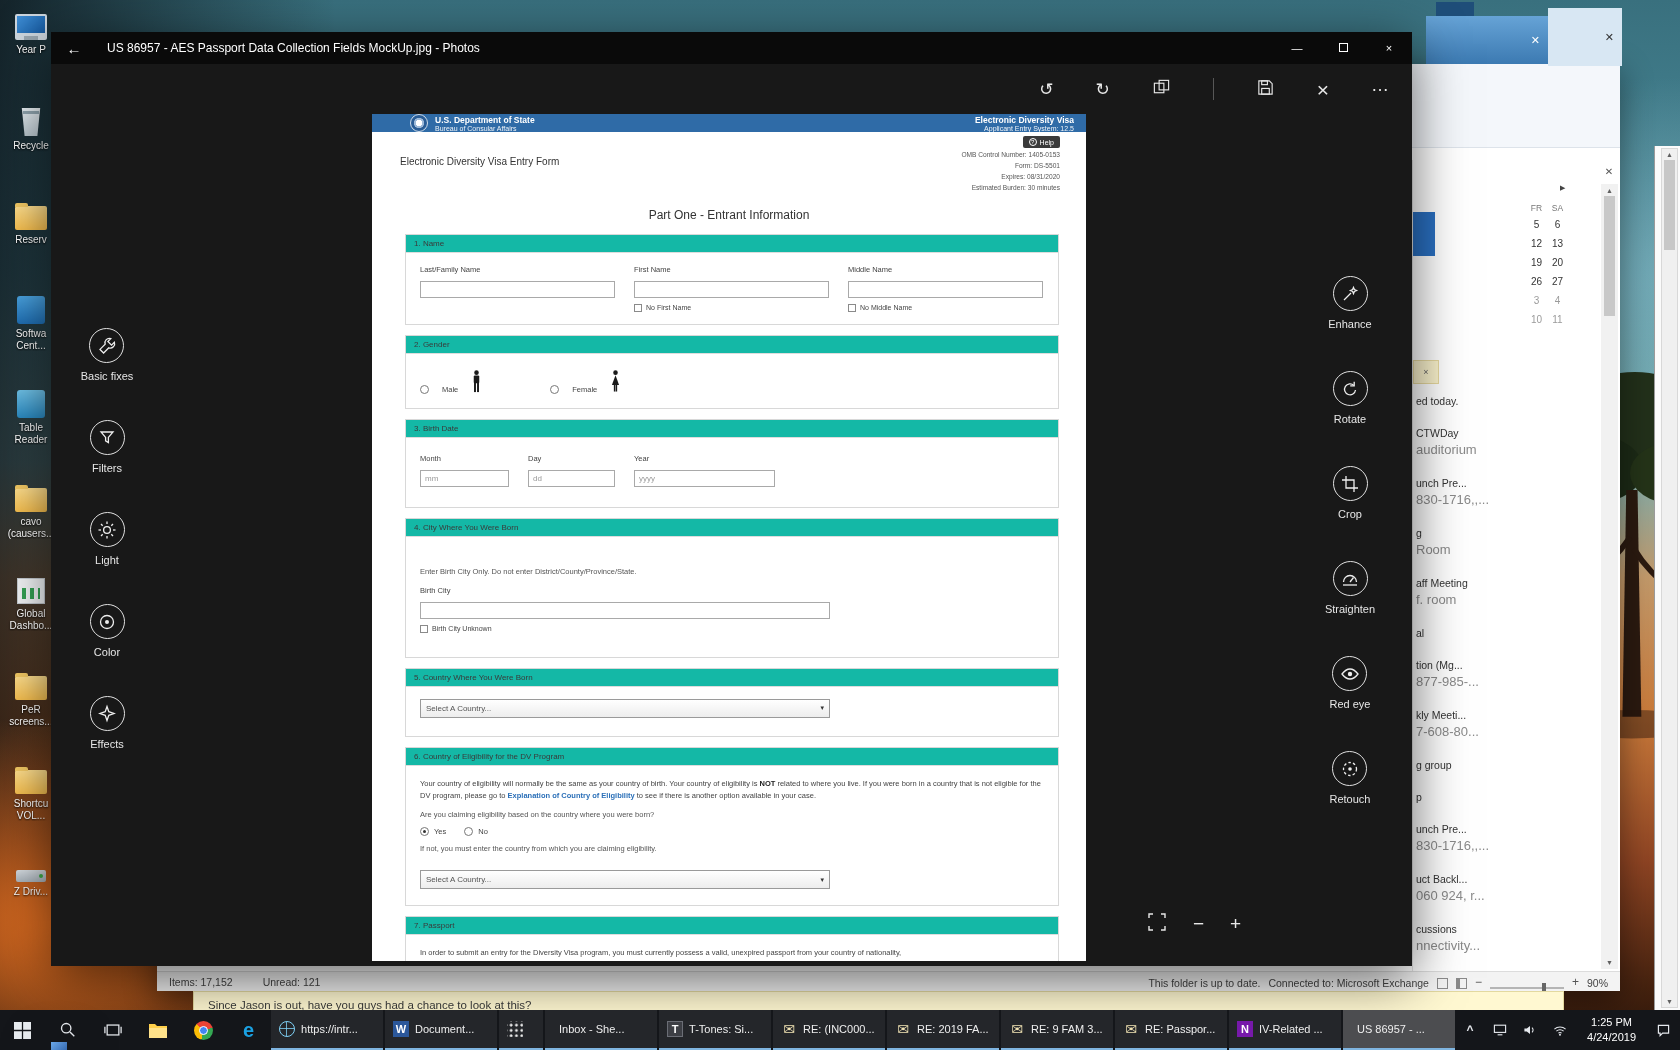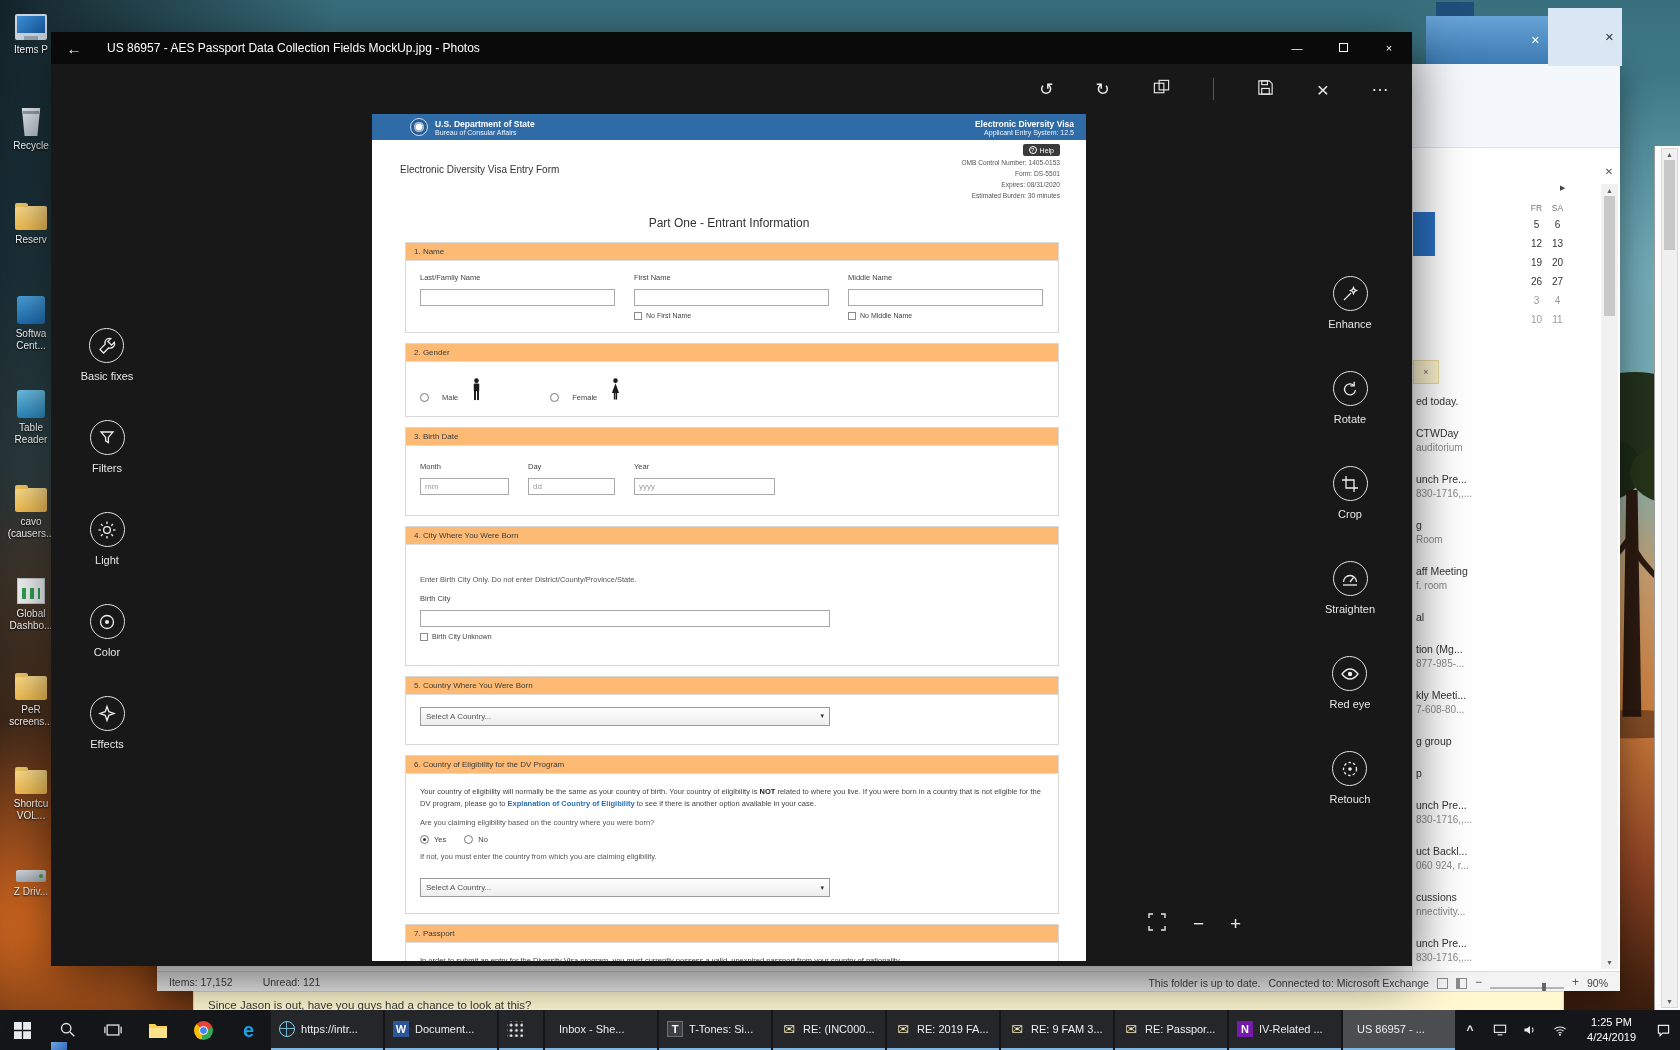--- a/index.html
+++ b/index.html
@@ -52,21 +52,21 @@
 .nav-row span{width:21px;height:19px;font-size:10px;color:#333;display:flex;align-items:center;justify-content:center}
 .nav-head span{font-size:8.5px;color:#777;height:15px}
 .nav-weeks .nav-row:nth-last-child(-n+2) span{color:#9b9b9b}
 .ol-close{position:absolute;left:1444px;top:102px;width:16px;text-align:center;font-size:10px;color:#555}
 .ol-scroll{position:absolute;left:1444px;top:120px;bottom:22px;width:17px;background:#f1f1f1;display:flex;flex-direction:column;align-items:center;justify-content:space-between;padding:3px 0;font-size:7px;color:#606060}
 .ol-scroll .thumb{width:11px;height:120px;background:#c8c8c8;margin-top:2px;flex:none}
 .ol-scroll .spacer{flex:1}
 .ol-agenda{position:absolute;left:1257px;top:321px;width:182px;overflow:hidden}
 .agenda-item{padding:10px 0 10px 2px}
 .agenda-item .a1{font-size:10.5px;color:#333;white-space:nowrap;overflow:hidden}
-.agenda-item .a2{font-size:10px;color:#8a8a8a;white-space:nowrap;overflow:hidden;margin-top:3px}
+.agenda-item .a2{font-size:13px;color:#8a8a8a;white-space:nowrap;overflow:hidden;margin-top:3px}
 .agenda-item .a2:empty{display:none}
 .ol-status{position:absolute;left:0;right:0;bottom:0;height:20px;background:#f3f3f3;border-top:1px solid #dcdcdc;display:flex;align-items:center;font-size:10.5px;color:#444;padding:0 12px}
 .ols-left{display:flex;gap:30px}
 .ols-right{margin-left:auto;display:flex;align-items:flex-end;gap:8px}
 .vicon{width:11px;height:11px;border:1px solid #8a8a8a;display:inline-block}
 .vicon.v2{background:linear-gradient(90deg,#8a8a8a 3px,transparent 3px)}
 .ztrack{width:74px;height:2px;background:#b5b5b5;position:relative;display:inline-block}
 .zthumb{position:absolute;left:70%;top:-4px;width:4px;height:10px;background:#666}
 .zminus,.zplus{font-size:12px;color:#555}
 .zpct{font-size:10.5px}
@@ -99,37 +99,37 @@
 .rail-right{left:1247px;top:244px;width:104px;gap:41px}
 .tool{display:flex;flex-direction:column;align-items:center;gap:7px;background:none;border:none}
 .tcirc{width:35px;height:35px;border:1.4px solid #e0e0e0;border-radius:50%;display:flex;align-items:center;justify-content:center}
 .tcirc svg{width:20px;height:20px}
 .tlabel{font-size:11px;color:#e6e6e6}
 .pt-zoom{position:absolute;left:1096px;top:880px;display:flex;align-items:center;gap:26px}
 .pt-zoom button{background:none;border:none;color:#e8e8e8;font-size:19px;line-height:1}
 
 
 .form{position:absolute;left:321px;top:82px;width:714px;height:847px;background:#fff;overflow:hidden;color:#333}
-.f-header{height:26px;background:#2f6ba7;display:flex;align-items:center;padding:0 12px;color:#fff}
+.f-header{height:18px;background:#2f6ba7;display:flex;align-items:center;padding:0 12px;color:#fff}
 .f-seal{width:18px;height:18px;border-radius:50%;margin-left:26px;margin-right:7px;background:radial-gradient(circle,#fff 0 29%,#9db9d8 30% 45%,#2a5d96 46% 100%);border:1px solid #cfdcea;flex:none}
 .f-agency .l1{font-size:8.5px;font-weight:bold}
 .f-agency .l2{font-size:7px;opacity:.92}
 .f-system{margin-left:auto;text-align:right}
 .f-system .l1{font-size:8.5px;font-weight:bold}
 .f-system .l2{font-size:7px;opacity:.92}
 .f-helprow{display:flex;justify-content:flex-end;padding:4px 26px 0 0}
 .f-help{background:#3a3a3a;color:#fff;border:none;border-radius:2px;font-size:7px;padding:2px 6px;display:flex;align-items:center;gap:3px}
 .f-help .q{width:8px;height:8px;border:1px solid #fff;border-radius:50%;font-size:6px;line-height:7px;text-align:center;display:inline-block}
 .f-titlerow{display:flex;justify-content:space-between;align-items:flex-start;padding:2px 26px 0 28px}
 .f-title{font-size:10px;color:#333;padding-top:6px}
 .f-meta{text-align:right;font-size:6.6px;color:#555;line-height:1.65}
 .f-part{text-align:center;font-size:12px;color:#333;margin:14px 0 12px}
 .f-sections{padding:0 27px 0 33px}
 .sect{border:1px solid #d8d8d8;margin-bottom:10px;background:#fff}
-.sect-h{background:#fdba74;border-bottom:1px solid #ddd;padding:4px 8px;font-size:8px;color:#3a3a3a}
+.sect-h{background:#14b8a6;border-bottom:1px solid #ddd;padding:4px 8px;font-size:8px;color:#3a3a3a}
 .sect-b{padding:12px 14px}
 .cols{display:flex;gap:19px}
 .fcol label{display:block;font-size:7.5px;color:#444;margin-bottom:4px}
 .inp{width:100%;height:17px;border:1px solid #a9a9a9;font-size:8px;padding:0 4px;color:#333;background:#fff;outline:none}
 .inp::placeholder{color:#9a9a9a}
 .w195{width:195px}.w89{width:89px}.w87{width:87px}.w141{width:141px}
 .cbrow{display:flex;align-items:center;gap:4px;margin-top:6px}
 .cb{width:8px;height:8px;border:1px solid #8a8a8a;background:#fff;flex:none}
 .cbl{font-size:7px;color:#444}
 .gender-row{display:flex;align-items:flex-end;gap:13px;padding:4px 0 2px}
@@ -183,21 +183,21 @@
     <path d="M86 190 L98 190 L102 430 L82 430 Z" fill="#2b1a10"></path>
     <path d="M90 240 C70 270 48 282 28 302 M94 252 C112 282 132 292 152 312" stroke="#2b1a10" stroke-width="6" fill="none"></path>
     <ellipse cx="92" cy="438" rx="85" ry="15" fill="rgba(40,20,10,.45)"></ellipse>
   </svg>
 </div>
 
 <div class="desktop-icons">
 
     <div class="dt-item">
       <span class="dicon computer"></span>
-      <span class="dt-label">Items P</span>
+      <span class="dt-label">Year P</span>
     </div>
 
     <div class="dt-item">
       <span class="dicon bin"></span>
       <span class="dt-label">Recycle</span>
     </div>
 
     <div class="dt-item">
       <span class="dicon folder"></span>
       <span class="dt-label">Reserv</span>

